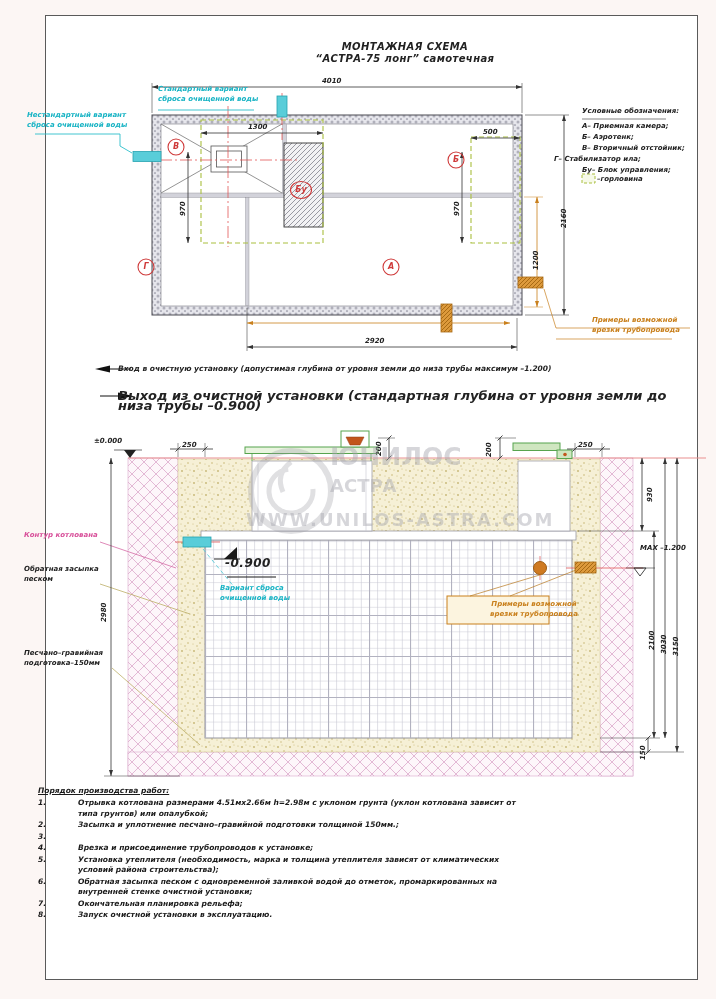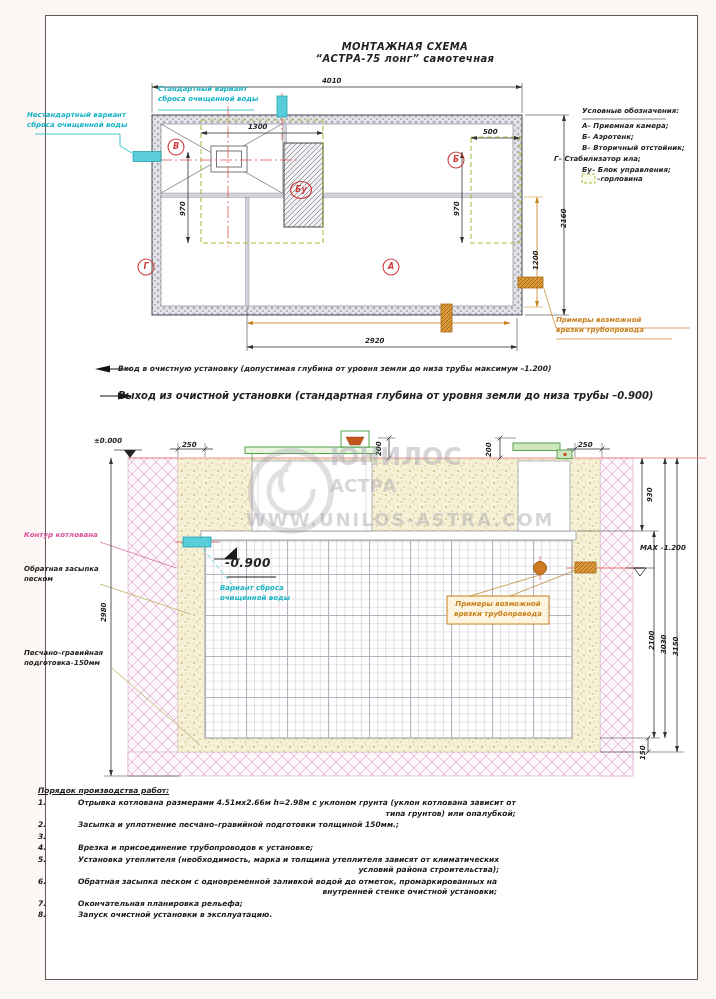--- a/index.html
+++ b/index.html
@@ -6,33 +6,33 @@
   .page{position:relative;width:716px;height:999px;background:#fcf6f4;overflow:hidden;
         font-family:"DejaVu Sans",sans-serif;}
   .frame{position:absolute;left:45px;top:15px;width:653px;height:965px;background:#ffffff;
          border:1.5px solid #5a5a5a;box-sizing:border-box;}
   svg.gfx{position:absolute;left:0;top:0;z-index:1;}
   .t{position:absolute;z-index:2;font:italic bold 7px "DejaVu Sans",sans-serif;color:#222;
      white-space:pre-line;line-height:10px;}
   .dim{font-size:7px;}
   .ttl{font-size:10px;letter-spacing:.4px;text-align:center;width:300px;}
   .cy{color:#17b3c4;}
-  .or{color:#c9801d;}
+  .or{color:#c9801d;padding-left:36px;}
   .mg{color:#d8509a;}
   .red{color:#cf3a3a;font-size:8px;text-align:center;width:16px;}
   .v{transform:rotate(-90deg);transform-origin:0 0;}
   .big{font-size:12px;letter-spacing:.5px;}
   .wm{color:#a6a6ae;opacity:.45;font-style:normal;font-weight:bold;}
   .leg{line-height:11px;}
   .wo{position:absolute;left:38px;top:786px;width:545px;z-index:2;
       font:italic bold 7.5px "DejaVu Sans",sans-serif;color:#1a1a1a;}
   .wo .hd{text-decoration:underline;margin-bottom:3px;}
   .wo .row{display:flex;line-height:10.5px;margin-bottom:1px;}
   .wo .num{width:40px;flex:0 0 40px;}
-  .wo .tx{white-space:pre-line;text-align:right;}
+  .wo .tx{white-space:pre-line;}
 </style>
 </head>
 <body>
 
 <div class="page">
   <div class="frame"></div>
 
   <svg class="gfx" width="716" height="999" viewBox="0 0 716 999">
     <defs>
       <marker id="ar" viewBox="0 0 10 8" refX="9" refY="4" markerWidth="9" markerHeight="7" orient="auto-start-reverse">
@@ -283,21 +283,21 @@
 
   <span class="t leg" style="left:582px;top:106px;">Условные обозначения:</span>
   <span class="t leg" style="left:582px;top:121px;">А– Приемная камера;</span>
   <span class="t leg" style="left:582px;top:132px;">Б– Аэротенк;</span>
   <span class="t leg" style="left:582px;top:143px;">В– Вторичный отстойник;</span>
   <span class="t leg" style="left:554px;top:154px;">Г– Стабилизатор ила;</span>
   <span class="t leg" style="left:582px;top:165px;">Бу– Блок управления;</span>
   <span class="t leg" style="left:597px;top:174px;">–горловина</span>
 
   <span class="t" style="left:118px;top:364px;width:575px;font-size:7.5px;">Вход в очистную установку (допустимая глубина от уровня земли до низа трубы максимум –1.200)</span>
-  <span class="t" style="left:118px;top:391px;width:575px;font-size:10px;">Выход из очистной установки (стандартная глубина от уровня земли до низа трубы –0.900)</span>
+  <span class="t" style="left:118px;top:391px;width:575px;font-size:13px;">Выход из очистной установки (стандартная глубина от уровня земли до низа трубы –0.900)</span>
 
   <span class="t mg" style="left:24px;top:530px;">Контур котлована</span>
   <span class="t" style="left:24px;top:564px;">Обратная засыпка
 песком</span>
   <span class="t" style="left:24px;top:648px;">Песчано–гравийная
 подготовка–150мм</span>
   <span class="t cy" style="left:220px;top:583px;">Вариант сброса
 очищенной воды</span>
   <span class="t or" style="left:449px;top:599px;width:98px;text-align:center;">Примеры возможной
 врезки трубопровода</span>

